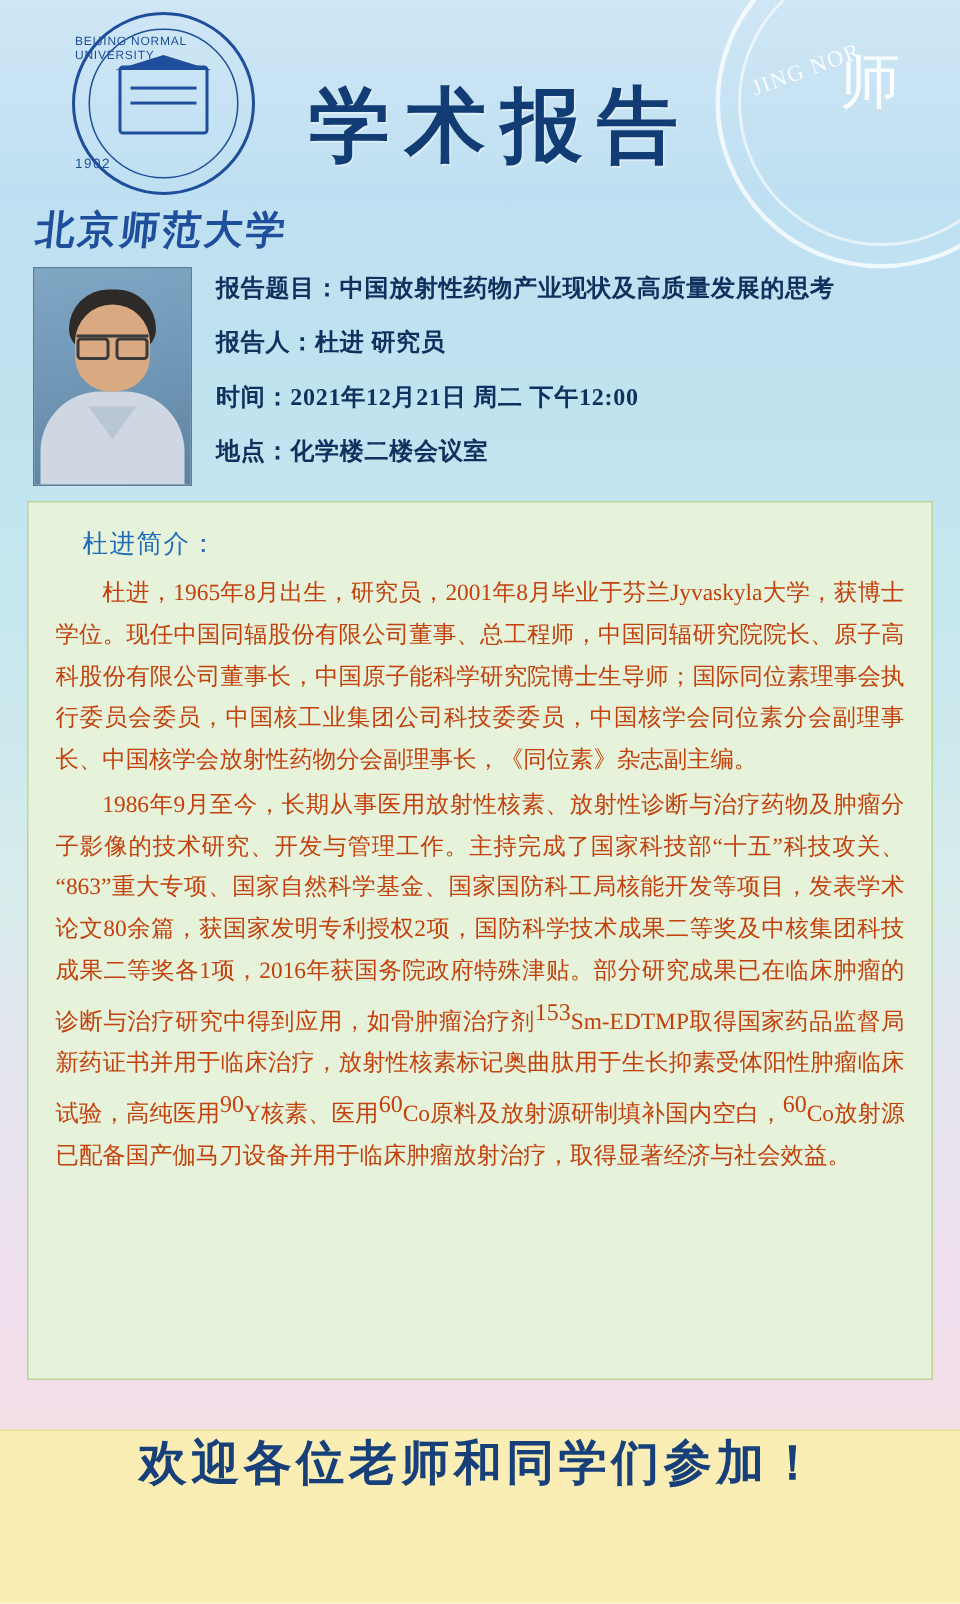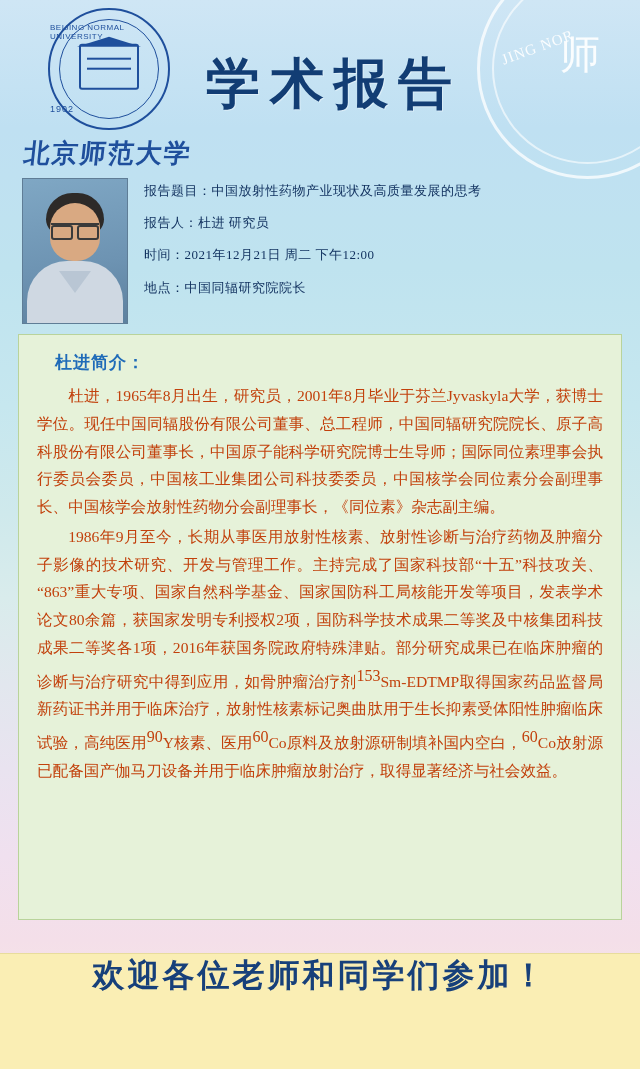--- a/index.html
+++ b/index.html
@@ -253,43 +253,43 @@
   }
   .meta {
     flex: 1 1 auto;
     padding-left: 16px;
     display: flex;
     flex-direction: column;
     justify-content: flex-start;
     padding-top: 4px;
   }
   .meta-line {
-    font-size: 13px;
+    font-size: 16px;
     color: #10305e;
-    font-weight: normal;
+    font-weight: bold;
     letter-spacing: 0.5px;
     line-height: 1.4;
     margin-bottom: 14px;
     font-family: "Liberation Serif", serif;
   }
   .meta-line.center { }
 
   
   .bio {
     margin: 4px 18px 0 18px;
     background: #e6f2d9;
     border: 1px solid #b9d39b;
     padding: 14px 18px 16px 18px;
     height: 586px;
     box-sizing: border-box;
   }
   .bio-title {
     color: #1f6bb8;
     font-size: 17px;
-    font-weight: bold;
+    font-weight: normal;
     margin: 2px 0 8px 18px;
     letter-spacing: 1px;
   }
   .bio p {
     margin: 0 0 2px 0;
     font-size: 15.6px;
     line-height: 1.78;
     color: #c2410c;
     text-align: justify;
     text-indent: 2em;
@@ -351,21 +351,21 @@
       <div class="body"></div>
       <div class="hair"></div>
       <div class="face"></div>
       <div class="glasses"></div>
       <div class="collar"></div>
     </div>
     <div class="meta">
       <div class="meta-line">报告题目：中国放射性药物产业现状及高质量发展的思考</div>
       <div class="meta-line center">报告人：杜进 研究员</div>
       <div class="meta-line center">时间：2021年12月21日 周二 下午12:00</div>
-      <div class="meta-line center">地点：中国同辐研究院院长</div>
+      <div class="meta-line center">地点：化学楼二楼会议室</div>
     </div>
   </div>
 
   <div class="bio">
     <div class="bio-title">杜进简介：</div>
     <p>杜进，1965年8月出生，研究员，2001年8月毕业于芬兰Jyvaskyla大学，获博士学位。现任中国同辐股份有限公司董事、总工程师，中国同辐研究院院长、原子高科股份有限公司董事长，中国原子能科学研究院博士生导师；国际同位素理事会执行委员会委员，中国核工业集团公司科技委委员，中国核学会同位素分会副理事长、中国核学会放射性药物分会副理事长，《同位素》杂志副主编。</p>
     <p><span>1986年9月至今，长期从事医用放射性核素、放射性诊断与治疗药物及肿瘤分子影像的技术研究、开发与管理工作。主持完成了国家科技部“十五”科技攻关、“863”重大专项、国家自然科学基金、国家国防科工局核能开发等项目，发表学术论文80余篇，获国家发明专利授权2项，国防科学技术成果二等奖及中核集团科技成果二等奖各1项，2016年获国务院政府特殊津贴。部分研究成果已在临床肿瘤的诊断与治疗研究中得到应用，如骨肿瘤治疗剂</span><sup>153</sup><span>Sm-EDTMP取得国家药品监督局新药证书并用于临床治疗，放射性核素标记奥曲肽用于生长抑素受体阳性肿瘤临床试验，高纯医用</span><sup>90</sup><span>Y核素、医用</span><sup>60</sup><span>Co原料及放射源研制填补国内空白，</span><sup>60</sup><span>Co放射源已配备国产伽马刀设备并用于临床肿瘤放射治疗，取得显著经济与社会效益。</span></p>
   </div>
 
   <div class="footer">

